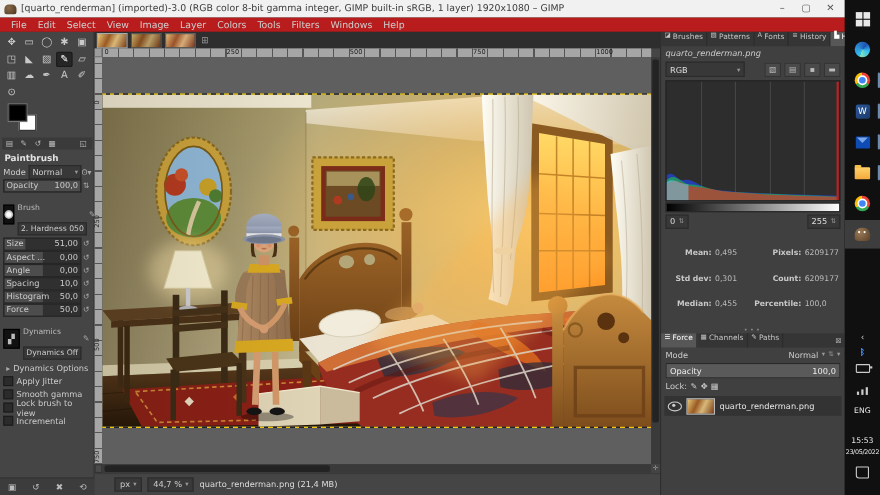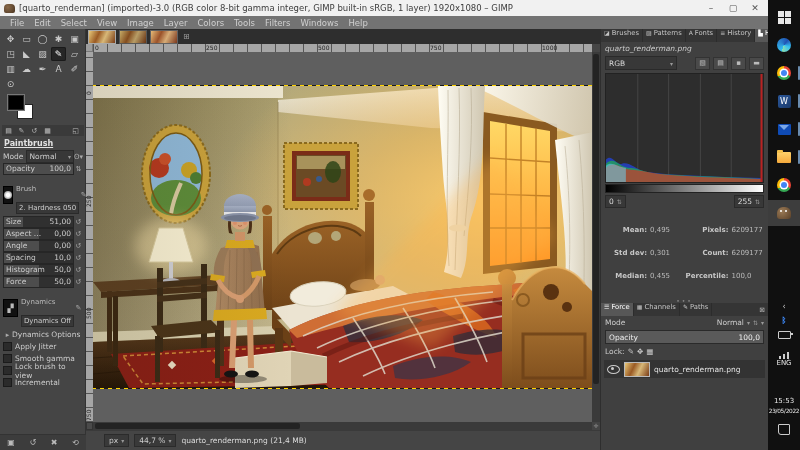--- a/index.html
+++ b/index.html
@@ -6,37 +6,37 @@
     font-family:"DejaVu Sans",sans-serif;-webkit-font-smoothing:antialiased;}
   .app{position:absolute;inset:0;}
   
   .titlebar{position:absolute;left:0;top:0;width:768px;height:16px;background:#f1f1f1;color:#3c3c3c;
     font-size:8.5px;display:flex;align-items:center;padding-left:4px;box-sizing:border-box;}
   .wilber{width:11px;height:9px;border-radius:4px 4px 2px 2px;background:radial-gradient(circle at 35% 35%,#8a6a4a,#4a3420);margin-right:4px;flex:0 0 auto;}
   .title-text{white-space:nowrap;overflow:hidden;text-overflow:ellipsis;max-width:600px;}
   .win-controls{position:absolute;right:2px;top:0;height:16px;display:flex;}
   .win-controls span{width:22px;text-align:center;line-height:16px;font-size:9px;color:#555;}
   
-  .menubar{position:absolute;left:0;top:16px;width:768px;height:13px;background:#737373;display:flex;
+  .menubar{position:absolute;left:0;top:16px;width:768px;height:13px;background:#b91c1c;display:flex;
     align-items:center;gap:0;padding-left:5px;box-sizing:border-box;}
   .menubar span{color:#cfcfcf;font-size:8.5px;padding:0 5px;}
   
   .left-dock{position:absolute;left:0;top:29px;width:86px;bottom:0;background:#454545;box-sizing:border-box;border-right:1px solid #333;}
   .tools{position:absolute;left:3px;top:3px;width:82px;display:flex;flex-wrap:wrap;}
   .tool{width:15px;height:14px;margin:0 1px 1px 0;color:#c9c9c9;font-size:9px;line-height:14px;text-align:center;border-radius:2px;}
   .tool.active{background:#262626;box-shadow:inset 0 0 0 1px #1a1a1a;color:#fff;}
   .swatches{position:absolute;left:8px;top:66px;width:30px;height:26px;}
   .sw{position:absolute;width:14px;height:13px;border:1px solid #222;}
   .sw.fg{left:0;top:0;background:#000;z-index:2;box-shadow:0 0 0 1px #777;}
   .sw.bg{left:9px;top:9px;background:#fff;z-index:1;}
   .dock-tabs{position:absolute;left:2px;top:96px;width:82px;height:11px;background:#3a3a3a;display:flex;align-items:center;}
   .dock-tabs span{color:#bbb;font-size:7px;width:13px;text-align:center;}
   .dock-tabs .corner{margin-left:auto;margin-right:2px;}
   .to-panel{position:absolute;left:0;top:108px;width:86px;}
-  .to-title{font-size:8px;color:#e2e2e2;font-weight:bold;padding:2px 4px;text-decoration:underline;}
+  .to-title{font-size:8px;color:#e2e2e2;font-weight:bold;padding:2px 4px;}
   .row{position:relative;height:11px;margin:1px 3px;font-size:7.5px;color:#ccc;display:flex;align-items:center;}
   .mode-sel{background:#383838;border:1px solid #2a2a2a;height:11px;display:flex;align-items:center;padding:0 2px;flex:1;margin-left:3px;justify-content:space-between;}
   .slider{background:#303030;border:1px solid #262626;height:10px;flex:1;position:relative;display:flex;align-items:center;justify-content:space-between;padding:0 2px;overflow:hidden;}
   .slider .fill{position:absolute;left:0;top:0;bottom:0;background:#4d4d4d;z-index:0;}
   .slider span{position:relative;z-index:1;}
   .mini{width:9px;text-align:center;color:#aaa;font-size:7px;flex:0 0 auto;}
   .brushrow{display:flex;align-items:center;margin:2px 3px;}
   .brush-thumb{width:16px;height:16px;background:#111;border:1px solid #000;display:flex;align-items:center;justify-content:center;}
   .brush-dot{width:8px;height:8px;border-radius:50%;background:radial-gradient(circle,#fff 30%,#888 80%);}
   .brush-meta{margin-left:3px;flex:1;}
@@ -782,19 +782,19 @@
         <span class="ic-chrome"></span>
       </div>
     <div class="tb-item active" style="top:200px">
         <span class="ic-gimp"></span>
       </div>
 
     <div class="tray" style="top:294px"><span class="tray-ic">‹</span></div>
     <div class="tray" style="top:308px"><span class="bt">ᛒ</span></div>
     <div class="tray" style="top:324px"><span class="battery"></span></div>
     <div class="tray" style="top:344px"><span class="net"></span></div>
-    <div class="tray" style="top:350px"><span class="lang">ENG</span></div>
+    <div class="tray" style="top:360px"><span class="lang">ENG</span></div>
     <div class="tray" style="top:388px"><span class="clock">15:53</span></div>
     <div class="tray" style="top:398px"><span class="datee">23/05/2022</span></div>
     <div class="tray" style="top:420px"><span class="notif"></span></div>
   </div>
 
 </div>
 
 </body></html>

